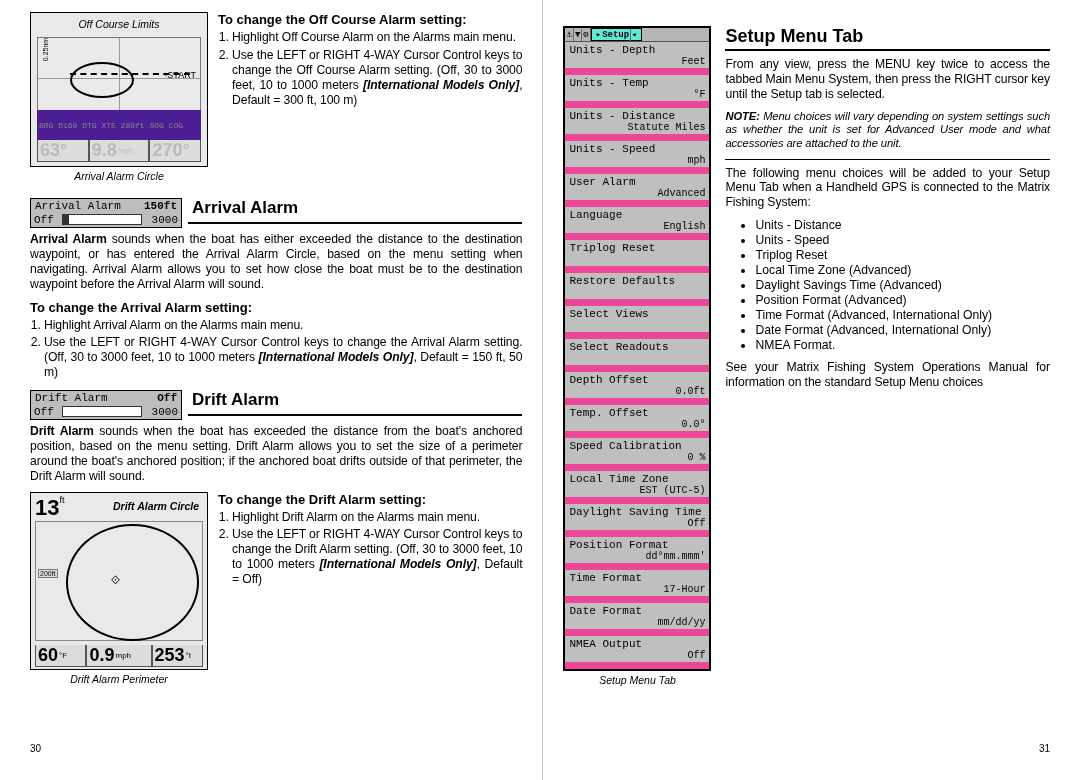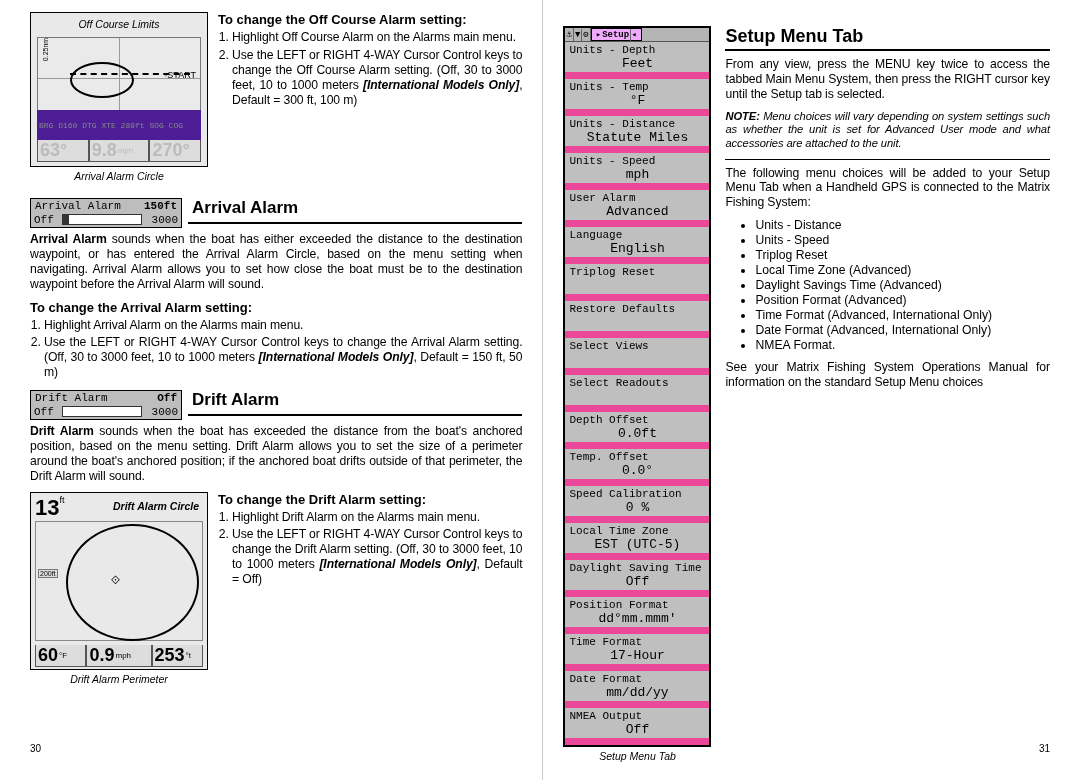--- a/index.html
+++ b/index.html
@@ -23,23 +23,23 @@
 .widget .wbot .max{margin-left:10px}
 .sec-row{display:flex;align-items:flex-start;margin-top:10px}
 .sec-row .widget{width:150px}
 .sec-row .head-wrap{flex:1;margin-left:6px}
 .float-img{float:left;margin:0 10px 4px 0}
 .img-frame{border:1px solid #000;background:#eee;box-sizing:border-box}
 .caption{font-family:"Myriad Pro",Arial,sans-serif;font-style:italic;font-size:10.5px;text-align:center;margin-top:3px;display:block}
 .setup-list{border:2px solid #000;background:#bfbfbf;font-family:"Courier New",monospace;font-size:11px;width:144px}
 .setup-list .tabs{display:flex;border-bottom:1px solid #555;background:#b5b5b5;font-size:9px;align-items:center}
 .setup-list .tabs span{padding:1px 1px;border-right:1px solid #666}
-.setup-list .tabs .sel{background:#f0abfc;border:1px solid #000;padding:0 4px;font-weight:700}
+.setup-list .tabs .sel{background:#5eead4;border:1px solid #000;padding:0 4px;font-weight:700}
 .setup-list .row{border-bottom:7px solid #ec4899;padding:2px 4px 1px}
-.setup-list .row .v{display:block;text-align:center;font-size:13px}
+.setup-list .row .v{display:block;text-align:right;font-size:10px}
 .note{font-style:italic;font-size:11.2px;line-height:1.22}
 .bullets{margin:2px 0 8px 30px;padding:0}
 .bullets li{list-style:disc;margin:1px 0;font-size:12.2px}
 .pg{position:absolute;bottom:26px;font-size:10px}
 .pg-l{left:30px}.pg-r{right:30px}
 .head-wrap hr{margin-top:4px}
 .lcd-bot{display:flex;height:22px;font-family:Arial,sans-serif;font-weight:800;background:#ddd}
 .lcd-bot>div{border:1px solid #555;border-top:none;display:flex;align-items:flex-end;padding:0 2px;font-size:18px}
 .sup{font-size:8px;font-weight:400;margin-bottom:6px;margin-left:1px}
 </style>

